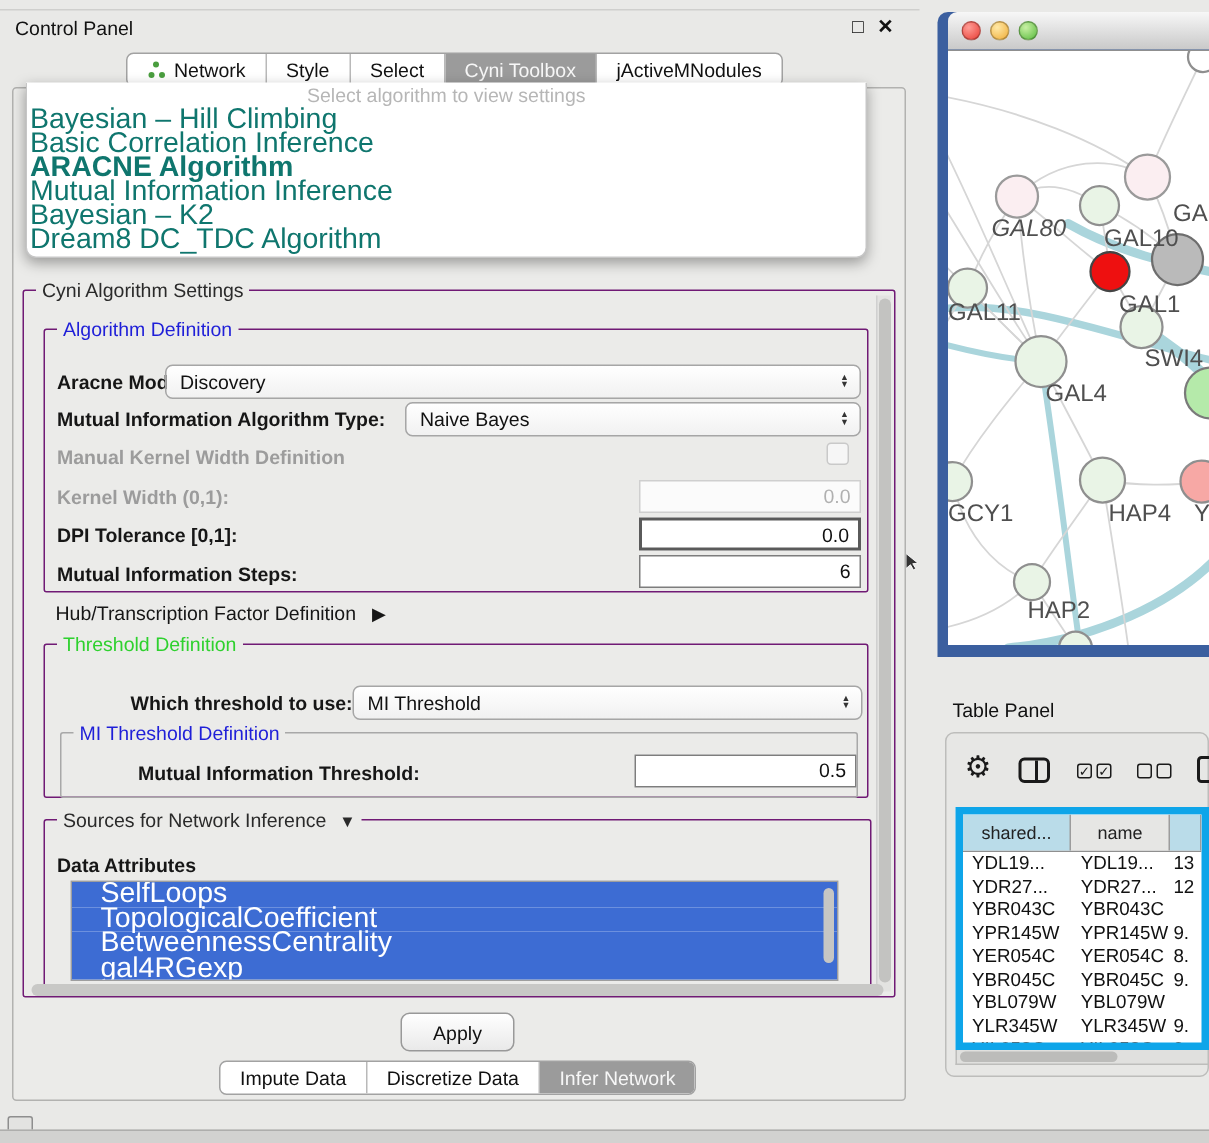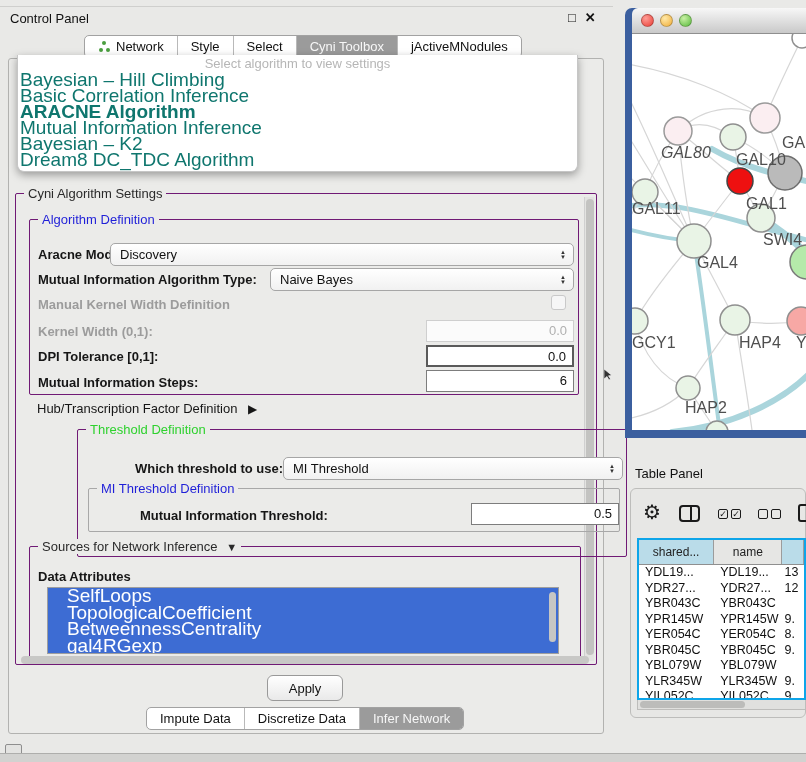--- a/index.html
+++ b/index.html
@@ -76,21 +76,21 @@
   
   .tp-label{position:absolute;left:635px;top:466px;font-size:13px;color:#111;}
   .tp-card{position:absolute;left:630px;top:488px;width:176px;height:230px;background:#e7e7e5;border:1px solid #bdbdbb;border-radius:6px;box-sizing:border-box;}
   .tp-gear{position:absolute;left:643px;top:502px;font-size:20px;color:#1a1a1a;line-height:20px;}
   .tp-split{position:absolute;left:679px;top:505px;width:21px;height:17px;border:2px solid #1a1a1a;border-radius:4px;box-sizing:border-box;}
   .tp-split::before{content:"";position:absolute;left:50%;top:0;width:2px;height:100%;background:#1a1a1a;}
   .cb-pair{position:absolute;display:flex;gap:3px;}
   .cb{width:10px;height:10px;border:1.5px solid #1a1a1a;border-radius:2px;font-size:9px;line-height:9px;text-align:center;color:#1a1a1a;box-sizing:border-box;}
   .tp-partial{position:absolute;left:798px;top:504px;width:14px;height:18px;border:2px solid #1a1a1a;border-radius:3px;box-sizing:border-box;}
 
-  .tp-table{position:absolute;left:637px;top:538px;width:169px;height:162px;background:#fff;border:2px solid #0ea5e9;box-sizing:border-box;overflow:hidden;}
+  .tp-table{position:absolute;left:637px;top:538px;width:169px;height:162px;background:#fff;border:5px solid #0ea5e9;box-sizing:border-box;overflow:hidden;}
   .t-head{display:flex;height:24px;border-bottom:1px solid #8f8f8f;}
   .t-hcell{font-size:12px;color:#222;display:flex;align-items:center;justify-content:center;border-right:1px solid #9c9c9c;box-sizing:border-box;}
   .t-hcell.blue{background:#badce9;}
   .t-hcell.gray{background:#e6e6e4;}
   .t-row{display:flex;height:15.5px;}
   .t-cell{font-size:12.5px;color:#111;padding-left:6px;box-sizing:border-box;white-space:nowrap;overflow:hidden;}
   .c0{width:77px;}
   .c1{width:70px;}
   .c2{width:22px;padding-left:2px;}
   .tp-hscroll{position:absolute;left:637px;top:700px;width:169px;height:10px;background:#e0e0de;border:1px solid #bdbdbb;border-top:none;box-sizing:border-box;}
@@ -151,21 +151,21 @@
 
       <span class="lbl" style="left:8px;top:155px;">Mutual Information Steps:</span>
       <div class="num mid" style="left:396px;top:150px;width:148px;height:22px;">6</div>
     </div>
 
     <span class="lbl plain" style="left:28px;top:342px;font-size:13px;">
       <span>Hub/Transcription Factor Definition</span>
       <span style="font-size:12px;margin-left:7px;">▶</span>
     </span>
 
-    <div class="group" style="left:20px;top:370px;width:550px;height:128px;margin-left:48px;">
+    <div class="group" style="left:20px;top:370px;width:550px;height:103px;">
       <span class="group-title green">Threshold Definition</span>
 
       <span class="lbl" style="left:57px;top:31px;">Which threshold to use:</span>
       <div class="combo" style="left:205px;top:27px;width:340px;height:23px;">
         <span>MI Threshold</span>
         <span class="arr">
             <span>▲</span>
             <span>▼</span>
           </span>
       </div>

